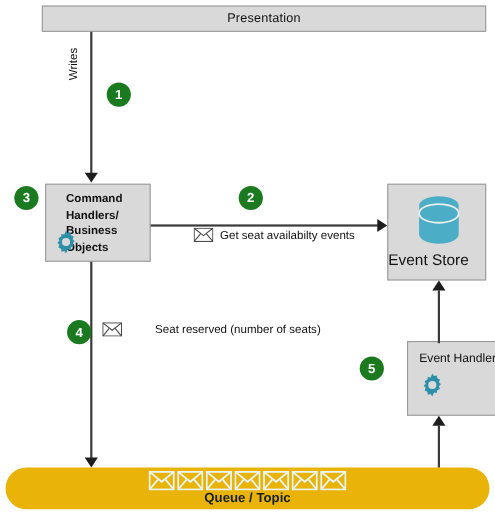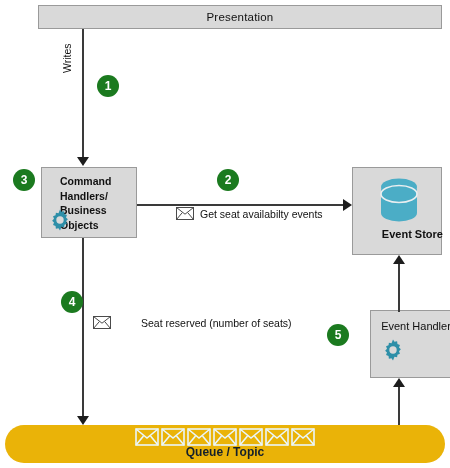--- a/index.html
+++ b/index.html
@@ -61,24 +61,23 @@
     font-weight: bold;
   }
 
   
   #event-store-box {
     left: 352px; top: 167px; width: 90px; height: 88px;
   }
   #event-store-label {
     position: absolute;
     left: 0; top: 60px; width: 90px;
-    font-size: 11px;
-    color: #111111;
-    text-align: right;
-    font-weight: bold;
+    font-size: 14px;
+    color: #111111;
+    text-align: left;
   }
 
   
   #event-handler-box {
     left: 352px; top: 310px; width: 90px; height: 68px; margin-left: 18px;
   }
   #event-handler-label {
     position: absolute;
     left: 0; top: 9px; width: 90px;
     font-size: 11px;
@@ -179,21 +178,21 @@
     position: absolute;
     display: flex;
     align-items: center;
     gap: 6px;
     font-size: 10.5px;
     color: #111111;
     white-space: nowrap;
     z-index: 5;
   }
   #msg-get-seat { left: 176px; top: 207px; }
-  #msg-seat-reserved { left: 93px; top: 316px; gap: 30px; }
+  #msg-seat-reserved { left: 93px; top: 293px; gap: 30px; }
 
   
   .env-icon { display: block; }
   .gear-icon {
     position: absolute;
   }
   #command-gear { left: 6px; top: 40px; }
   #handler-gear { left: 10px; top: 27px; }
   #db-icon { position: absolute; left: 26px; top: 9px; }
 </style>

